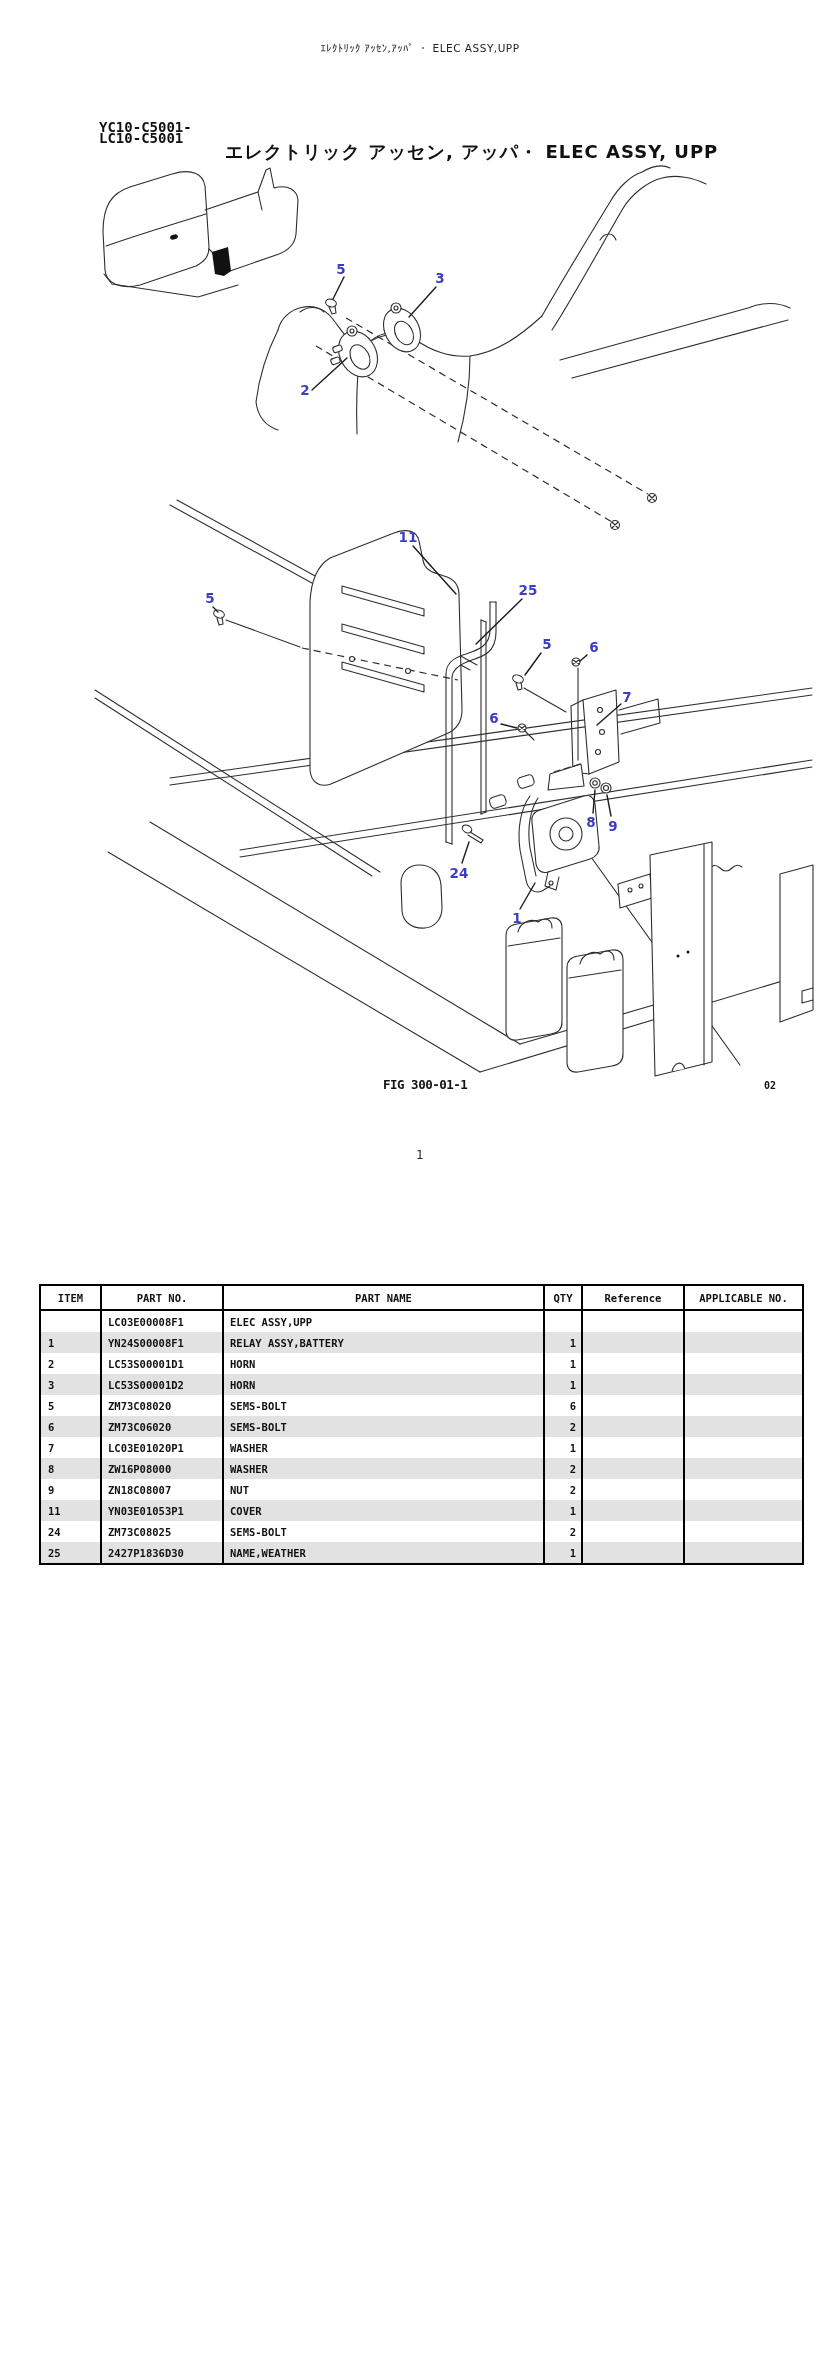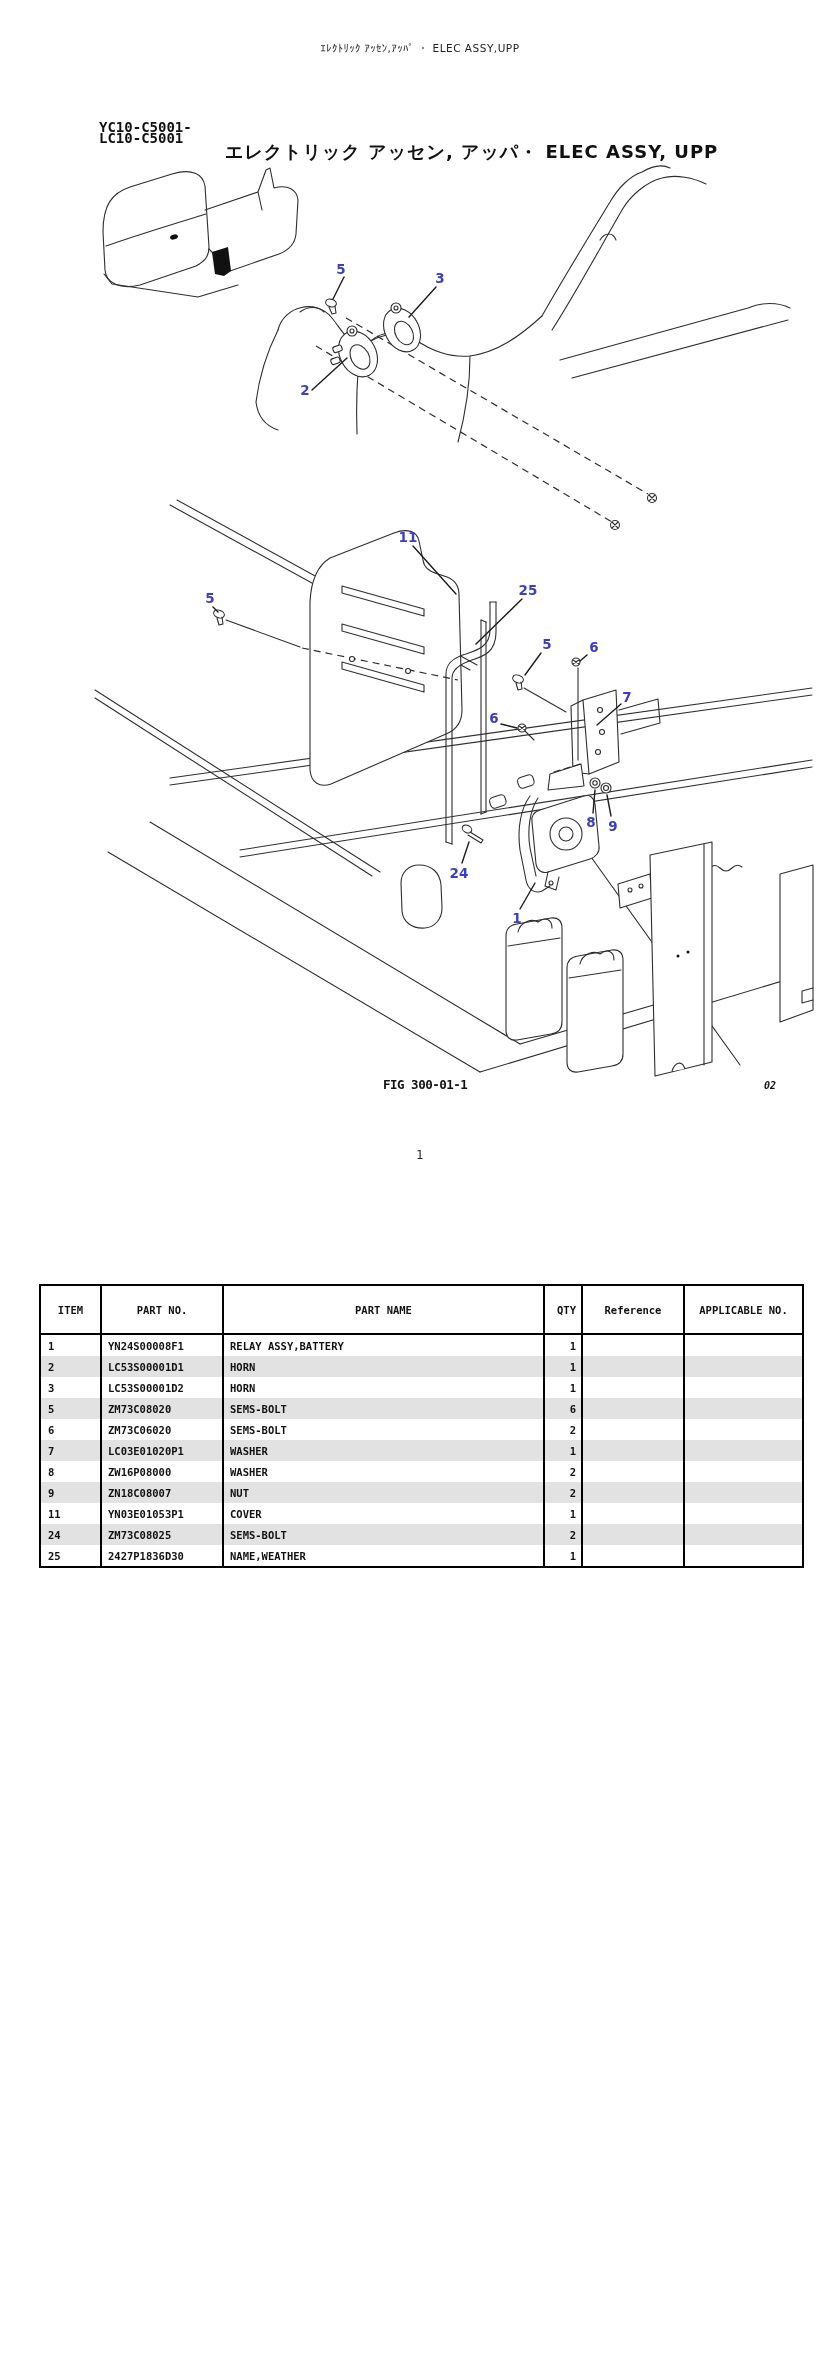--- a/index.html
+++ b/index.html
@@ -8,41 +8,41 @@
   .abs{position:absolute;}
   .page-header{top:42px;left:0;right:0;text-align:center;font-size:10.5px;
                letter-spacing:.5px;color:#222;}
   .model-block{top:122px;left:99px;font-family:"DejaVu Sans Mono",monospace;
                font-size:14px;font-weight:700;line-height:10.5px;color:#111;}
   .fig-title{top:126px;left:225px;font-size:18px;font-weight:700;
              letter-spacing:1px;color:#111;margin-top:14px;}
   .fig-caption{top:1077px;left:383px;font-family:"DejaVu Sans Mono",monospace;
                font-size:12.5px;font-weight:700;letter-spacing:-.5px;color:#111;}
   .fig-rev{top:1080px;left:764px;font-family:"DejaVu Sans Mono",monospace;
-           font-size:10px;font-weight:700;color:#111;font-style:italic;}
+           font-size:10px;font-weight:700;color:#111;}
   .page-num{left:0;right:0;text-align:center;font-size:11.5px;color:#222;}
   .pn1{top:1148px;} .pn2{top:2338px;}
 
   svg.diagram{top:150px;left:0;}
   svg .ln{fill:none;stroke:#2e2e2e;stroke-width:1.1;stroke-linecap:round;stroke-linejoin:round;}
   svg .lnw{fill:#fff;stroke:#2e2e2e;stroke-width:1.1;stroke-linejoin:round;}
   svg .dash{fill:none;stroke:#2e2e2e;stroke-width:1.2;stroke-dasharray:7 5;}
   svg .leader{fill:none;stroke:#1c1c1c;stroke-width:1.4;stroke-linecap:round;}
   svg .fillb{fill:#111;stroke:none;}
   svg text.callout{font-family:"DejaVu Sans",sans-serif;font-size:13.5px;
                    font-weight:700;fill:#3d3dc4;text-anchor:middle;}
 
   table.parts{top:1284px;left:39px;width:763px;position:absolute;
               border-collapse:collapse;table-layout:fixed;
               border:2.5px solid #000;
               font-family:"DejaVu Sans Mono",monospace;font-size:10.5px;
               font-weight:700;color:#111;}
   table.parts th{border-bottom:2.5px solid #000;border-right:2px solid #000;
                  height:23px;text-align:center;font-weight:700;font-size:10.5px;
-                 padding:12px;border-radius:6px;}
+                 padding:0;border-radius:6px;}
   table.parts td{border-right:2px solid #000;height:21px;padding:0 0 0 6px;
                  white-space:nowrap;overflow:hidden;}
   table.parts th:last-child,table.parts td:last-child{border-right:none;}
   table.parts tbody tr:nth-child(even){background:#e2e2e2;}
   table.parts td.c3{text-align:right;padding:0 5px 0 0;}
   table.parts td.c0{padding-left:7px;}
 </style>
 </head>
 <body>
 
@@ -275,20 +275,28 @@
         <th>ITEM</th>
         <th>PART NO.</th>
         <th>PART NAME</th>
         <th>QTY</th>
         <th>Reference</th>
         <th>APPLICABLE NO.</th>
       </tr>
     </thead>
     <tbody>
         <tr>
+          <td class="c0"></td>
+          <td class="c1">LC03E00008F1</td>
+          <td class="c2">ELEC ASSY,UPP</td>
+          <td class="c3"></td>
+          <td class="c4"></td>
+          <td class="c5"></td>
+        </tr>
+        <tr>
           <td class="c0">1</td>
           <td class="c1">YN24S00008F1</td>
           <td class="c2">RELAY ASSY,BATTERY</td>
           <td class="c3">1</td>
           <td class="c4"></td>
           <td class="c5"></td>
         </tr>
         <tr>
           <td class="c0">2</td>
           <td class="c1">LC53S00001D1</td>

